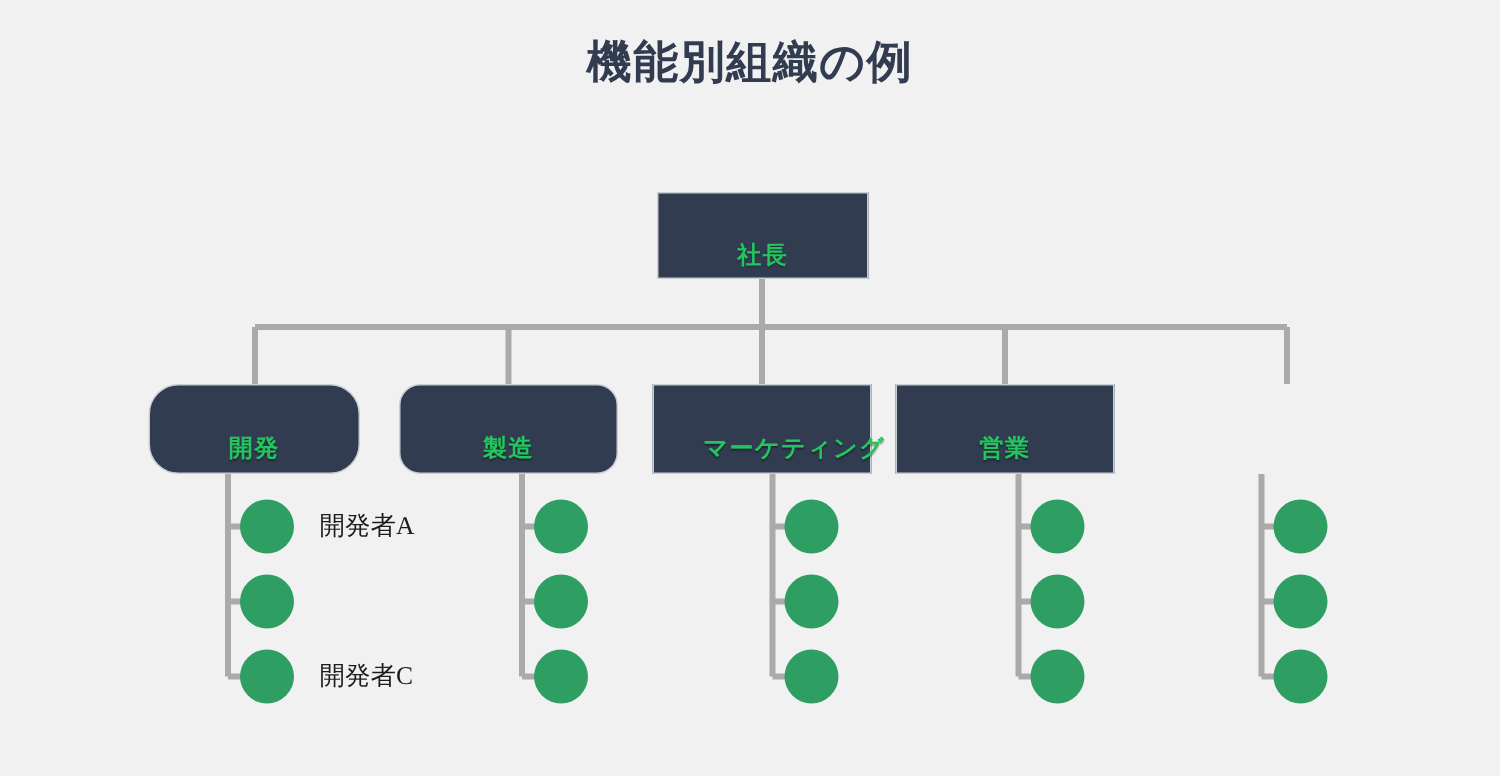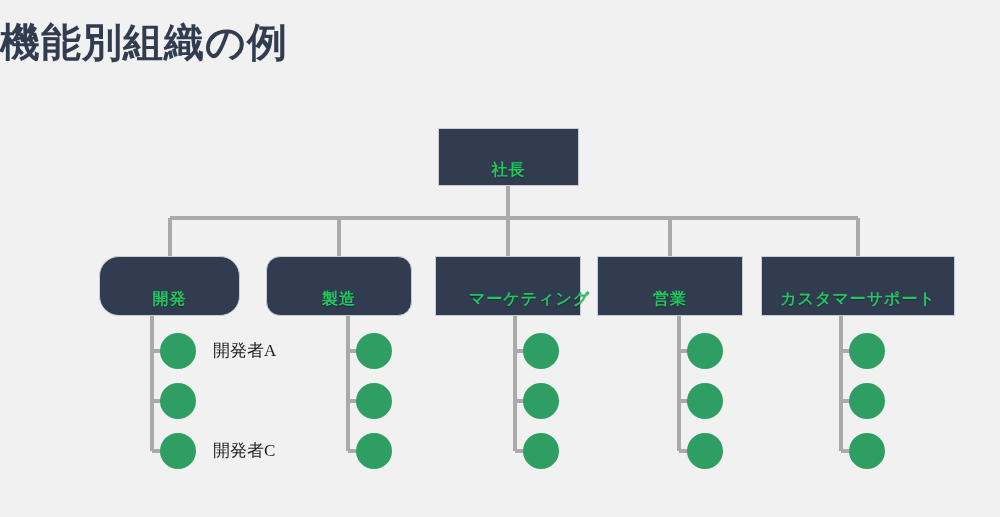--- a/index.html
+++ b/index.html
@@ -20,22 +20,22 @@
     height: 517px;
     background: #f1f1f1;
   }
 
   
   #chart-title {
     position: absolute;
     left: 0;
     top: 18px;
     width: 1000px;
-    text-align: left;
-    font-size: 40px;
+    text-align: center;
+    font-size: 30px;
     font-weight: bold;
     color: #323c50;
     letter-spacing: 1px;
     line-height: 48px;
     white-space: nowrap;
   }
 
   
   #connector-layer {
     position: absolute;
@@ -149,23 +149,20 @@
   </div>
 
   <div class="node-box" style="left:435px; top:256px; width:146px; height:60px;padding-left:43px;">
     <span class="node-label">マーケティング</span>
   </div>
 
   <div class="node-box" style="left:597px; top:256px; width:146px; height:60px;text-align:right;">
     <span class="node-label">営業</span>
   </div>
 
-  <div class="node-box" style="left:761px; top:256px; width:194px; height:60px;">
-    <span class="node-label">カスタマーサポート</span>
-  </div>
 
   <div class="staff-circle" style="left:160px; top:333px;"></div>
   <div class="staff-label" style="left:185px; top:333px;">開発者A</div>
 
   <div class="staff-circle" style="left:160px; top:383px;"></div>
 
   <div class="staff-circle" style="left:160px; top:433px;"></div>
   <div class="staff-label" style="left:185px; top:433px;text-align:center;">開発者C</div>
 
   <div class="staff-circle" style="left:356px; top:333px;"></div>

